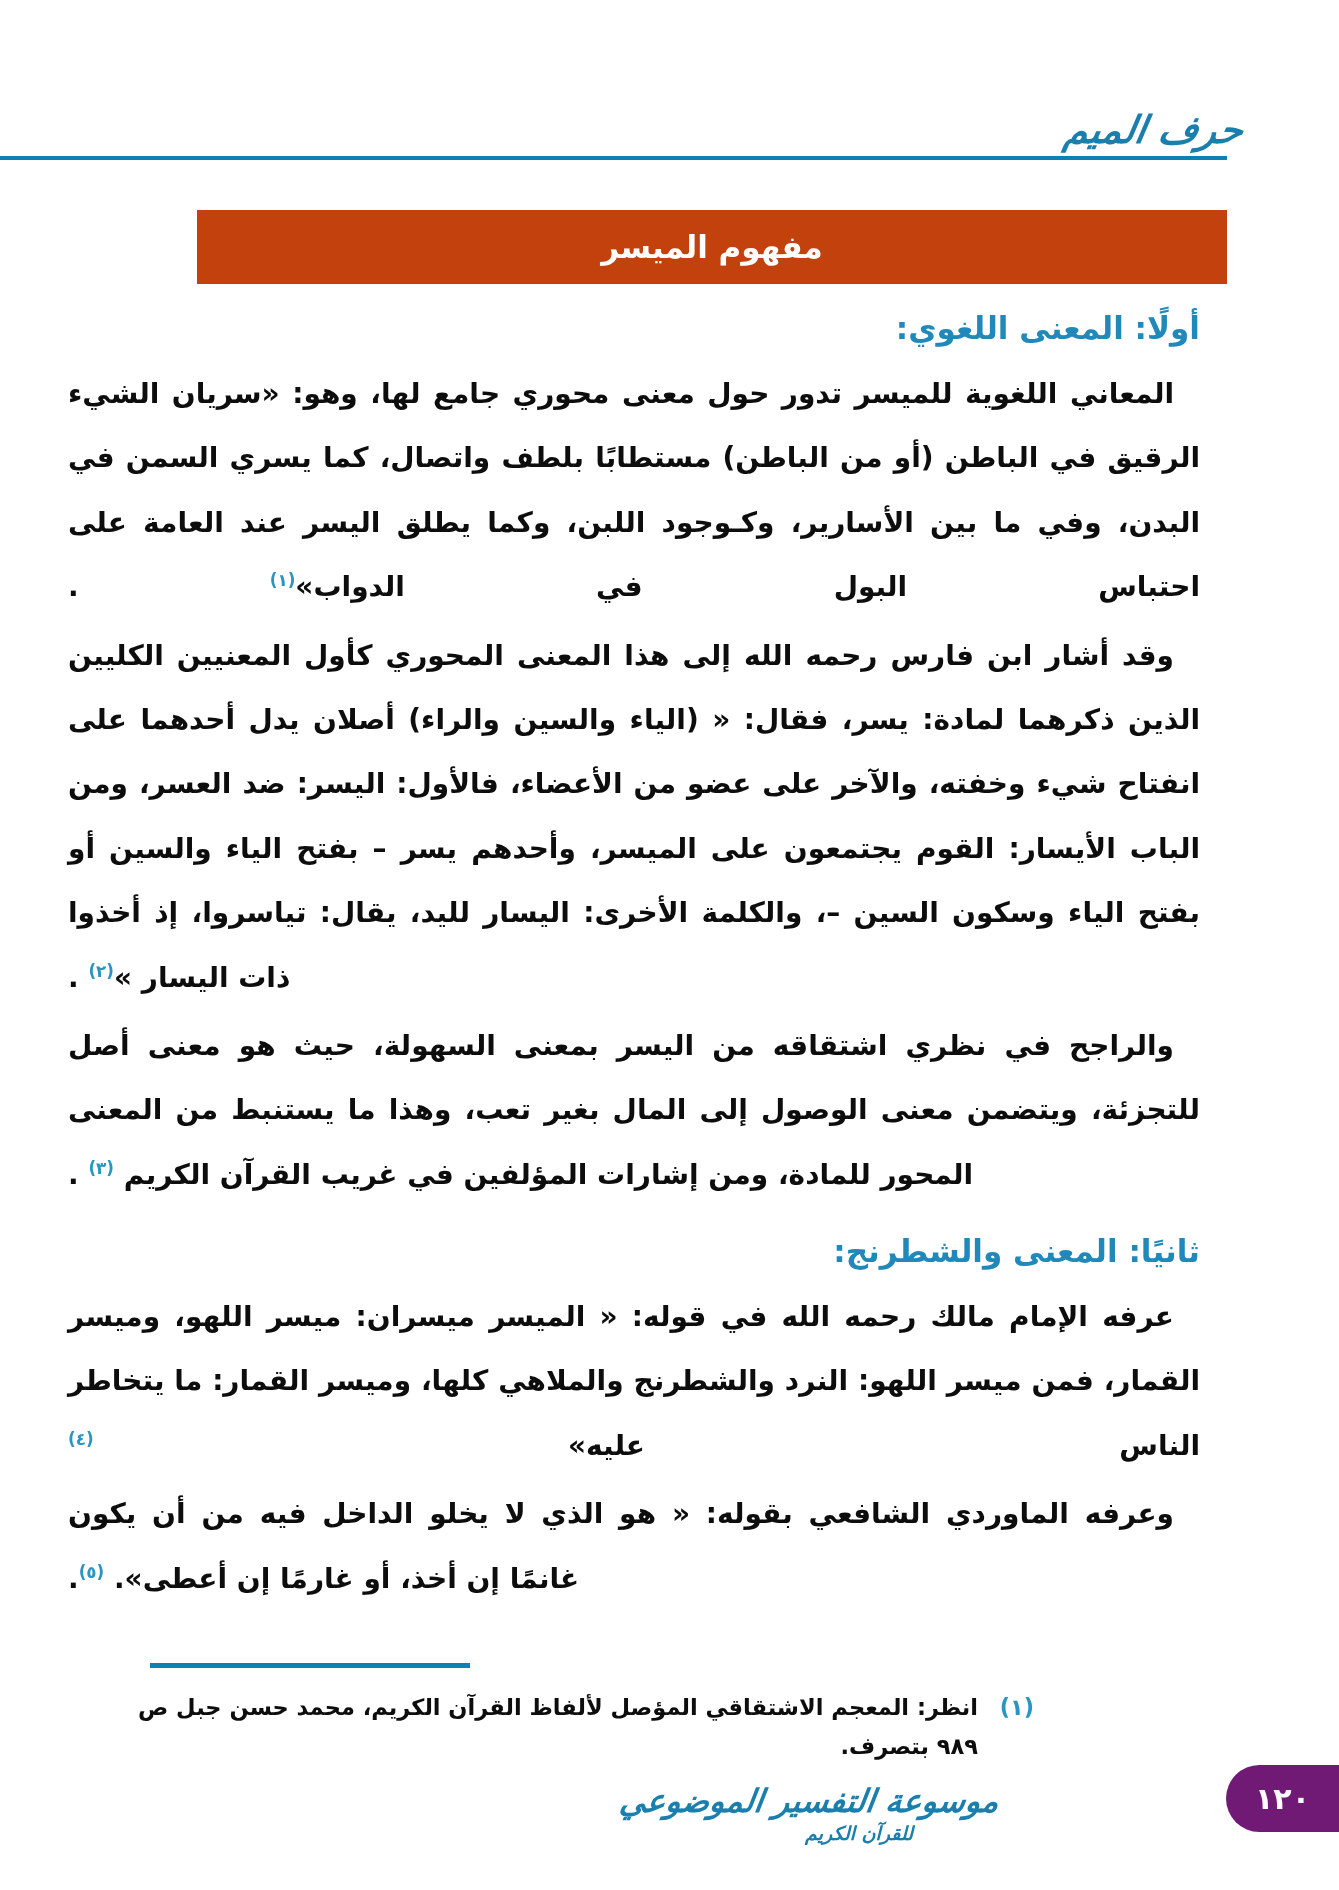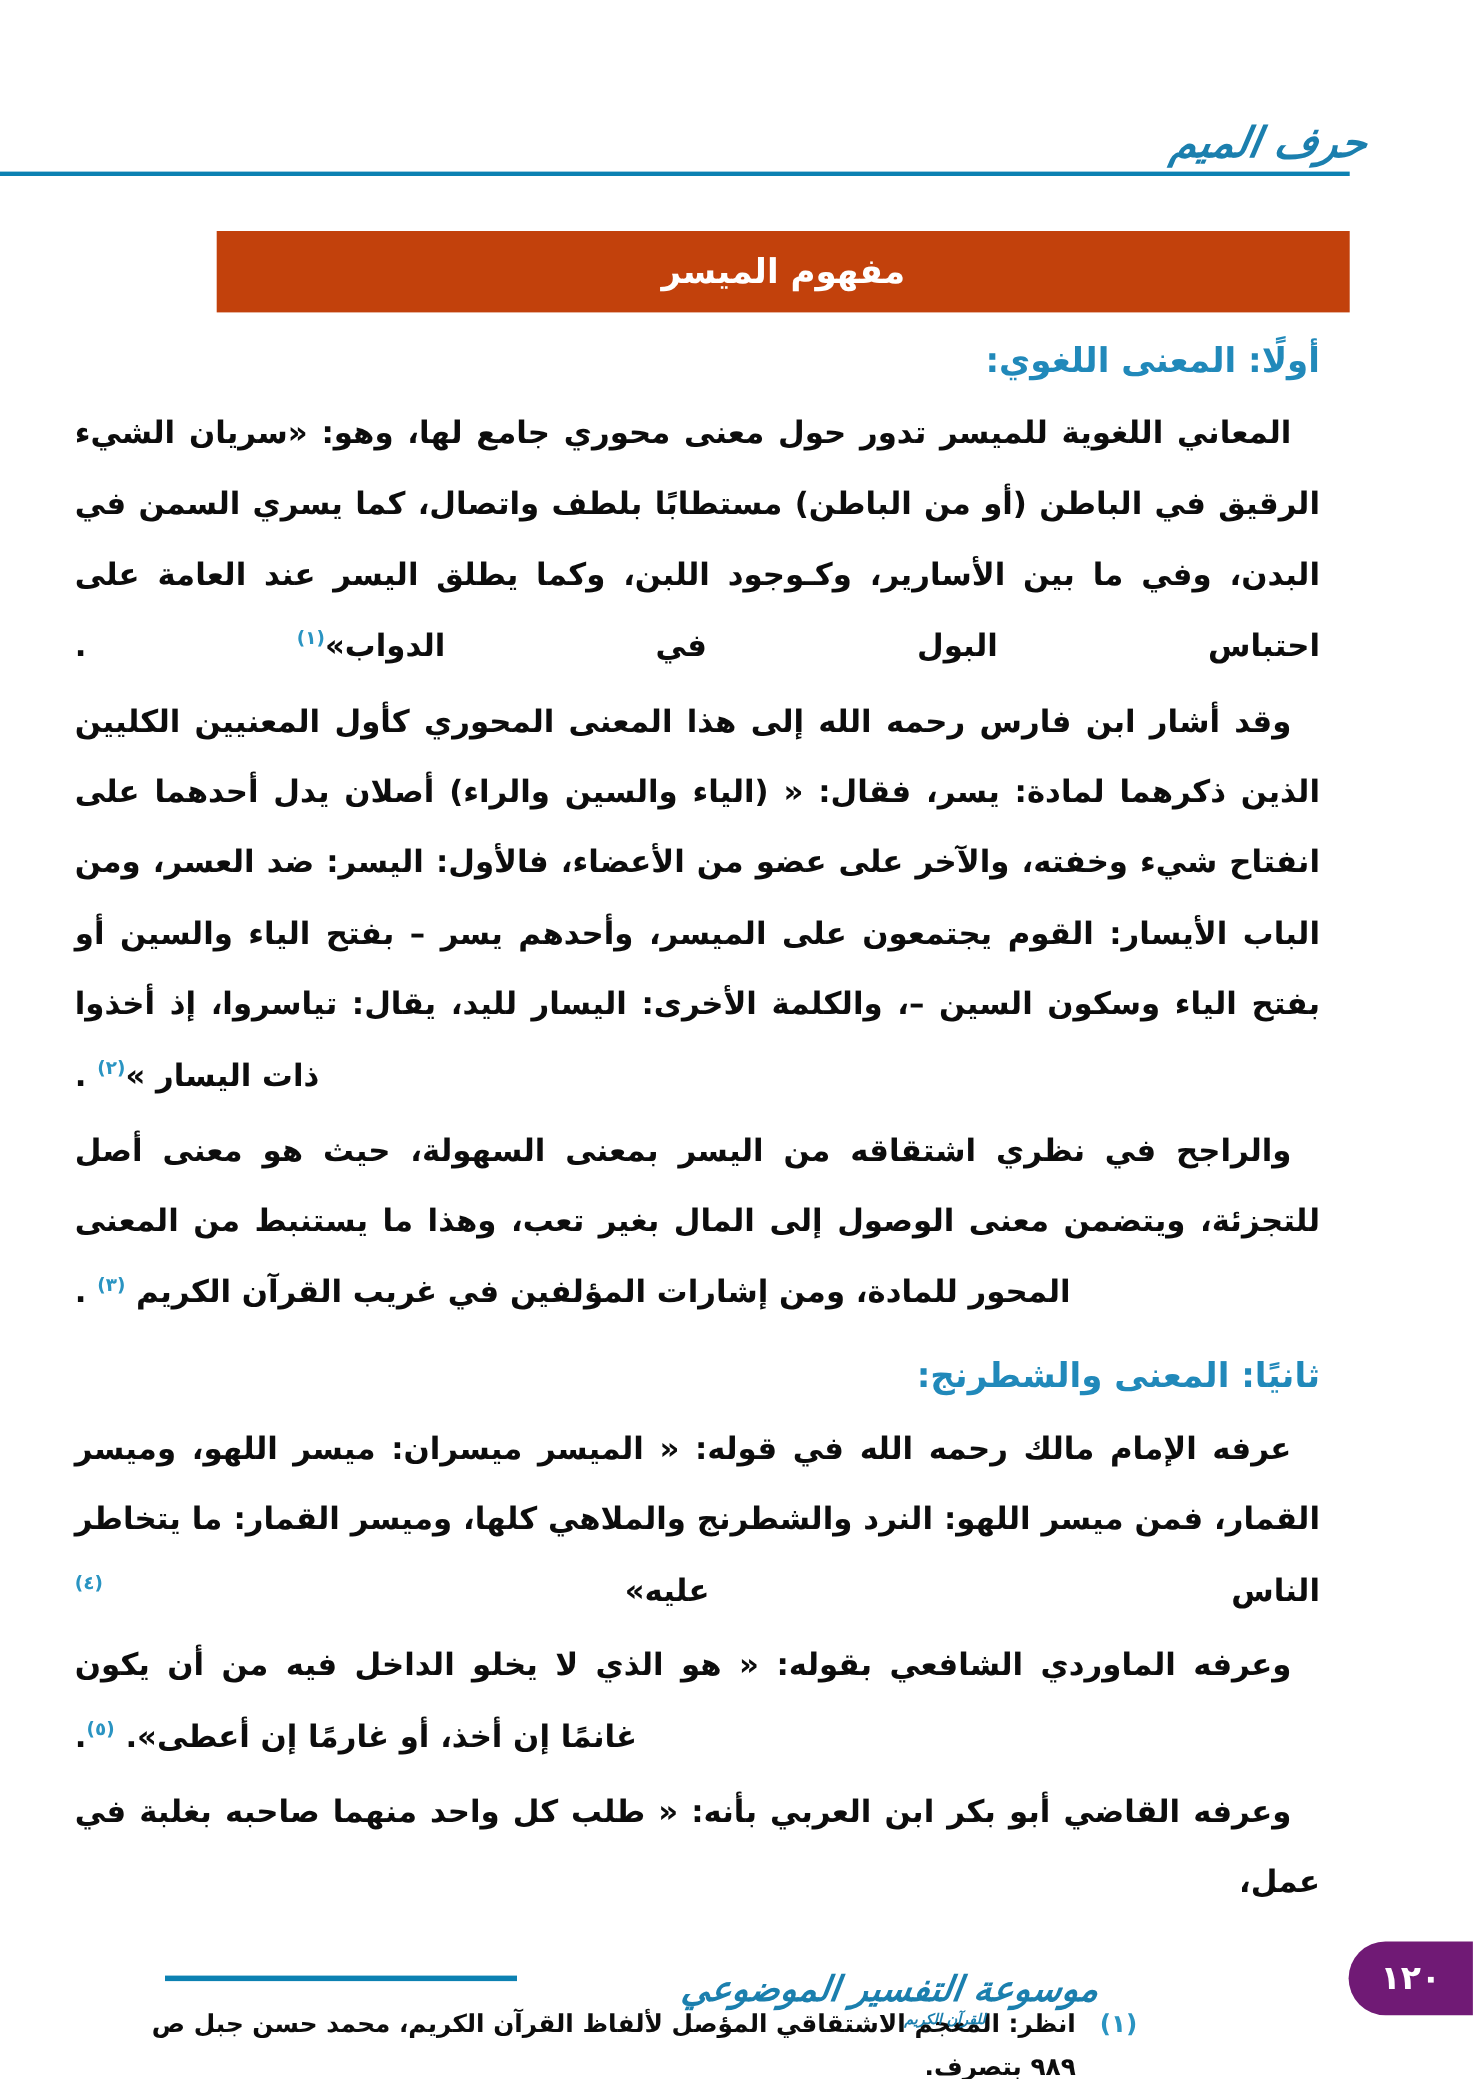--- a/index.html
+++ b/index.html
@@ -39,21 +39,21 @@
   .footnote-sep{width:320px;height:5px;background:#0c81b2;margin:42px 115px 0 auto;margin-left:0;position:relative;right:0;}
   .sep-wrap{text-align:left;direction:ltr;margin:42px 115px 0 150px;}
   .sep-wrap .footnote-sep{margin:0;display:inline-block;}
   .footnotes{margin:16px 305px 0 120px;font-size:22.5px;font-weight:bold;color:#0d0d0d;line-height:1.75;}
   .fn{display:flex;align-items:flex-start;gap:12px;}
   .fn-num{color:#2a94c2;flex:0 0 auto;min-width:44px;}
   .fn-text{flex:1 1 auto;text-align:right;}
   
   .logo{position:absolute;bottom:46px;right:340px;width:280px;text-align:center;color:#1b7fae;}
   .logo-l1{font-size:32px;font-weight:bold;font-style:italic;transform:skewX(-8deg);white-space:nowrap;}
-  .logo-l2{font-size:13px;font-weight:bold;font-style:italic;margin-top:2px;}
+  .logo-l2{font-size:19px;font-weight:bold;font-style:italic;margin-top:2px;}
   .page-badge{
     position:absolute;top:1765px;right:0;width:113px;height:67px;
     background:#701a75;border-radius:34px 0 0 34px;
     display:flex;align-items:center;justify-content:center;
     color:#ffffff;font-size:30px;font-weight:bold;
   }
 </style>
 </head>
 <body>
 
@@ -69,21 +69,20 @@
   </div>
 
   <div class="content" id="content">
       <div class="heading">أولًا: المعنى اللغوي:</div>
       <p class="para last-justify">المعاني اللغوية للميسر تدور حول معنى محوري جامع لها، وهو: «سريان الشيء الرقيق في الباطن (أو من الباطن) مستطابًا بلطف واتصال، كما يسري السمن في البدن، وفي ما بين الأسارير، وكـوجود اللبن، وكما يطلق اليسر عند العامة على احتباس البول في الدواب»<span class="sup">(١)</span> .</p>
       <p class="para last-left">وقد أشار ابن فارس رحمه الله إلى هذا المعنى المحوري كأول المعنيين الكليين الذين ذكرهما لمادة: يسر، فقال: « (الياء والسين والراء) أصلان يدل أحدهما على انفتاح شيء وخفته، والآخر على عضو من الأعضاء، فالأول: اليسر: ضد العسر، ومن الباب الأيسار: القوم يجتمعون على الميسر، وأحدهم يسر – بفتح الياء والسين أو بفتح الياء وسكون السين –، والكلمة الأخرى: اليسار لليد، يقال: تياسروا، إذ أخذوا ذات اليسار »<span class="sup">(٢)</span> .</p>
       <p class="para last-left">والراجح في نظري اشتقاقه من اليسر بمعنى السهولة، حيث هو معنى أصل للتجزئة، ويتضمن معنى الوصول إلى المال بغير تعب، وهذا ما يستنبط من المعنى المحور للمادة، ومن إشارات المؤلفين في غريب القرآن الكريم <span class="sup">(٣)</span> .</p>
       <div class="heading">ثانيًا: المعنى والشطرنج:</div>
       <p class="para last-justify">عرفه الإمام مالك رحمه الله في قوله: « الميسر ميسران: ميسر اللهو، وميسر القمار، فمن ميسر اللهو: النرد والشطرنج والملاهي كلها، وميسر القمار: ما يتخاطر الناس عليه» <span class="sup">(٤)</span></p>
       <p class="para last-left">وعرفه الماوردي الشافعي بقوله: « هو الذي لا يخلو الداخل فيه من أن يكون غانمًا إن أخذ، أو غارمًا إن أعطى». <span class="sup">(٥)</span>.</p>
-      <p class="para last-justify">وعرفه القاضي أبو بكر ابن العربي بأنه: « طلب كل واحد منهما صاحبه بغلبة في عمل،</p>
     </div>
 
   <div class="sep-wrap">
     <span class="footnote-sep"></span>
   </div>
 
   <div class="footnotes" id="footnotes">
       <div class="fn">
         <span class="fn-num">(١)</span>
         <span class="fn-text">

